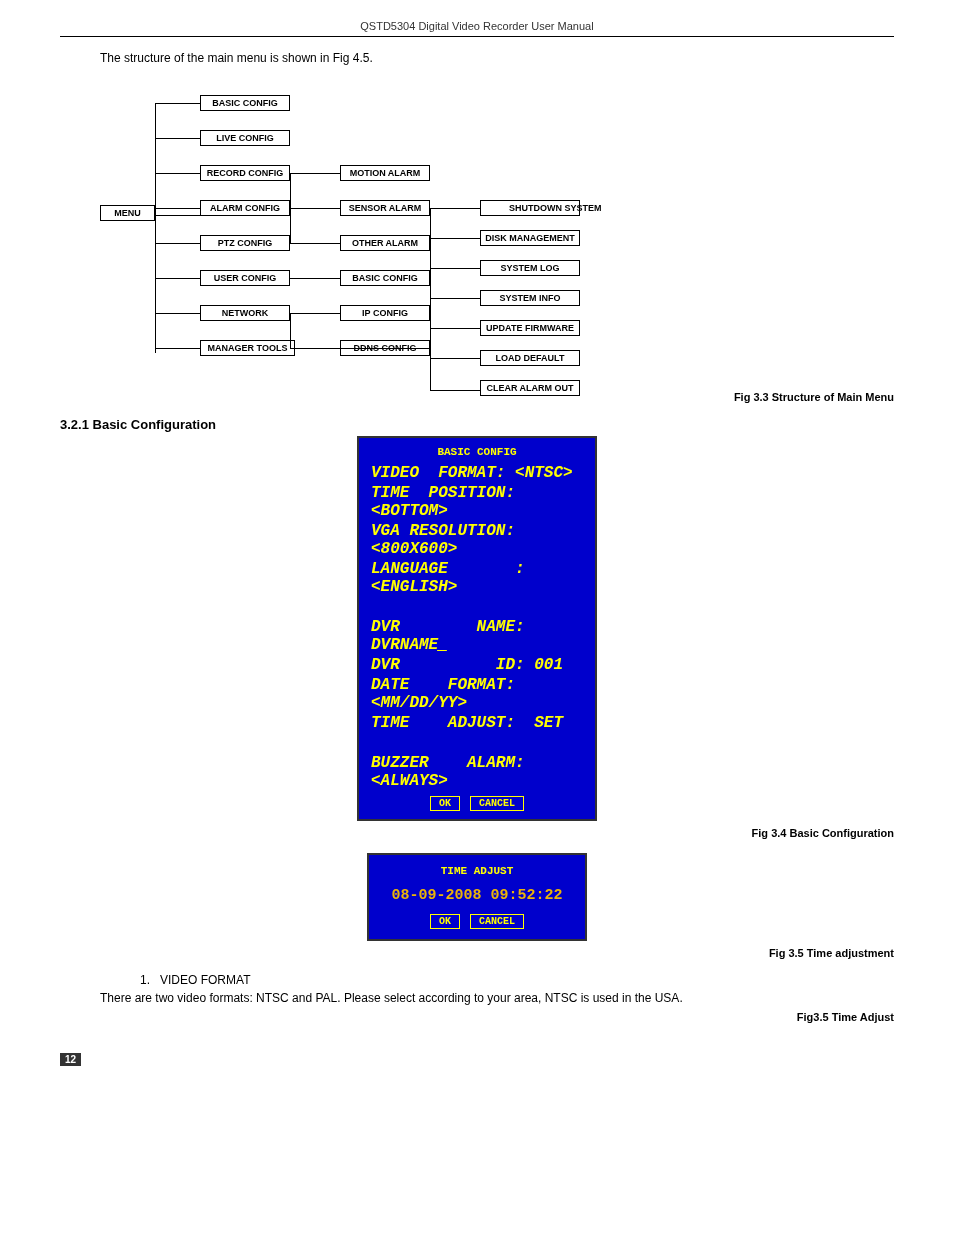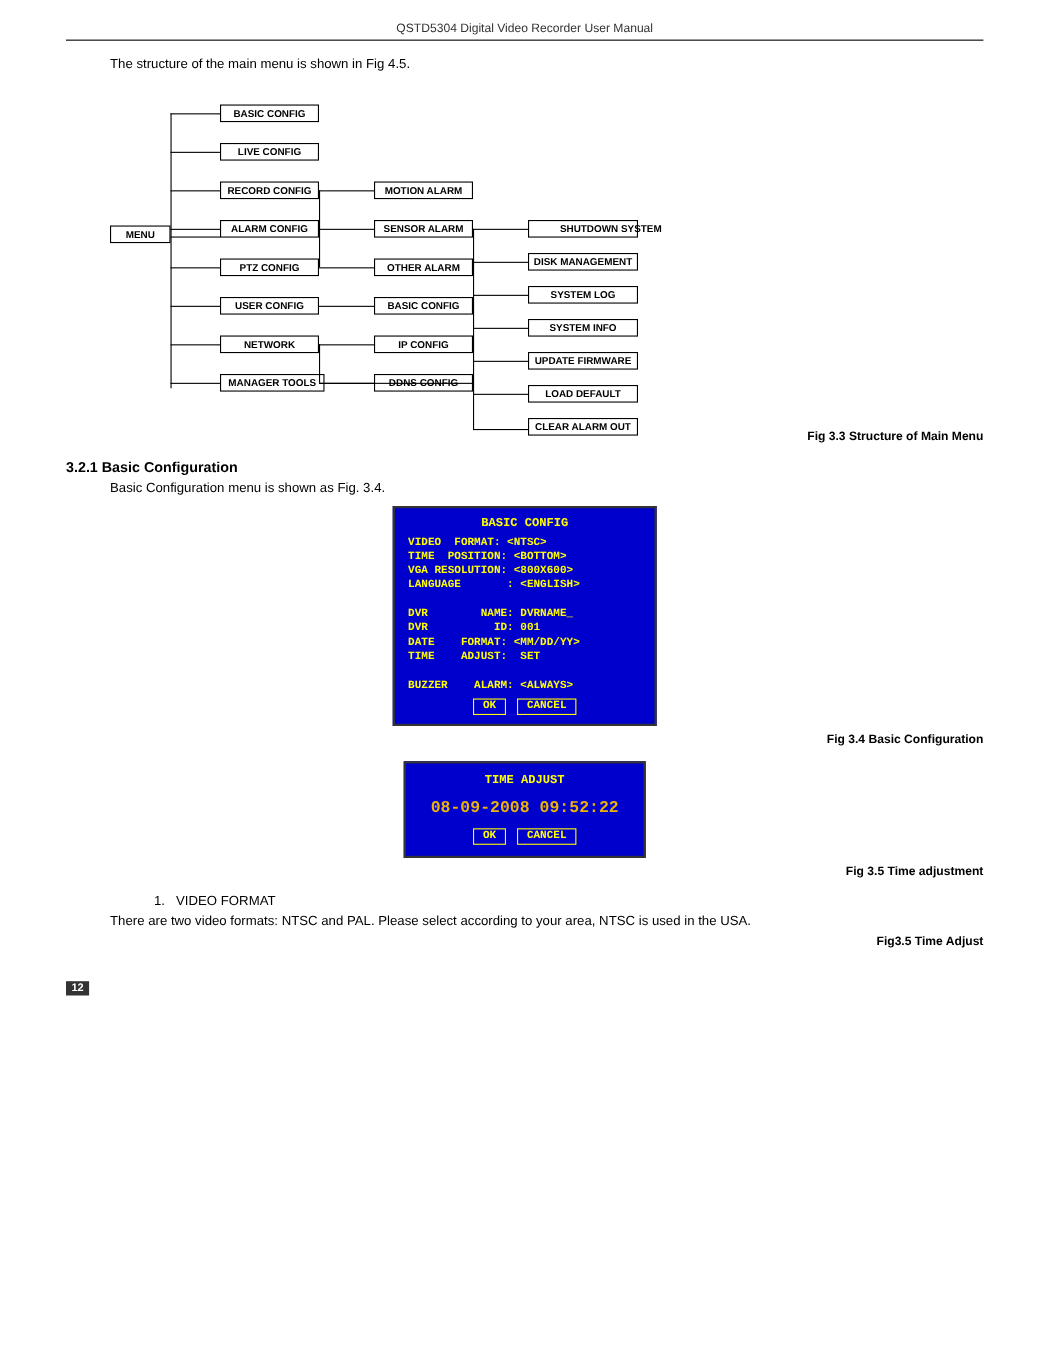--- a/index.html
+++ b/index.html
@@ -91,21 +91,22 @@
       border: 2px solid #333;
     }
     .dvr-screen .screen-title {
       text-align: center;
       color: #ffff00;
       margin-bottom: 6px;
       font-size: 11px;
     }
     .dvr-screen .screen-row {
       margin-bottom: 2px;
-      font-size: 10px;
+      font-size: 16px;
+      font-style: italic;
     }
     .dvr-screen .screen-buttons {
       display: flex;
       justify-content: center;
       gap: 10px;
       margin-top: 6px;
     }
     .dvr-screen .screen-btn {
       border: 1px solid #ffff00;
       color: #ffff00;
@@ -306,21 +307,20 @@
     <div class="h-line" style="left:370px; top:283px; width:50px;"></div>
     <div class="h-line" style="left:370px; top:315px; width:50px;"></div>
 
     <div class="h-line" style="left:230px; top:273px; width:140px;"></div>
 
   </div>
 
   <div class="fig-caption">Fig 3.3 Structure of Main Menu</div>
 
   <div class="section-heading">3.2.1  Basic Configuration</div>
-  <div class="section-subtext">Basic Configuration menu is shown as Fig. 3.4.</div>
 
   <div class="dvr-screen">
     <div class="screen-title">BASIC CONFIG</div>
     <div class="screen-row">VIDEO&nbsp;&nbsp;FORMAT: &lt;NTSC&gt;</div>
     <div class="screen-row">TIME&nbsp;&nbsp;POSITION: &lt;BOTTOM&gt;</div>
     <div class="screen-row">VGA RESOLUTION: &lt;800X600&gt;</div>
     <div class="screen-row">LANGUAGE&nbsp;&nbsp;&nbsp;&nbsp;&nbsp;&nbsp;&nbsp;: &lt;ENGLISH&gt;</div>
     <div class="screen-row">&nbsp;</div>
     <div class="screen-row">DVR&nbsp;&nbsp;&nbsp;&nbsp;&nbsp;&nbsp;&nbsp;&nbsp;NAME: DVRNAME_</div>
     <div class="screen-row">DVR&nbsp;&nbsp;&nbsp;&nbsp;&nbsp;&nbsp;&nbsp;&nbsp;&nbsp;&nbsp;ID: 001</div>

